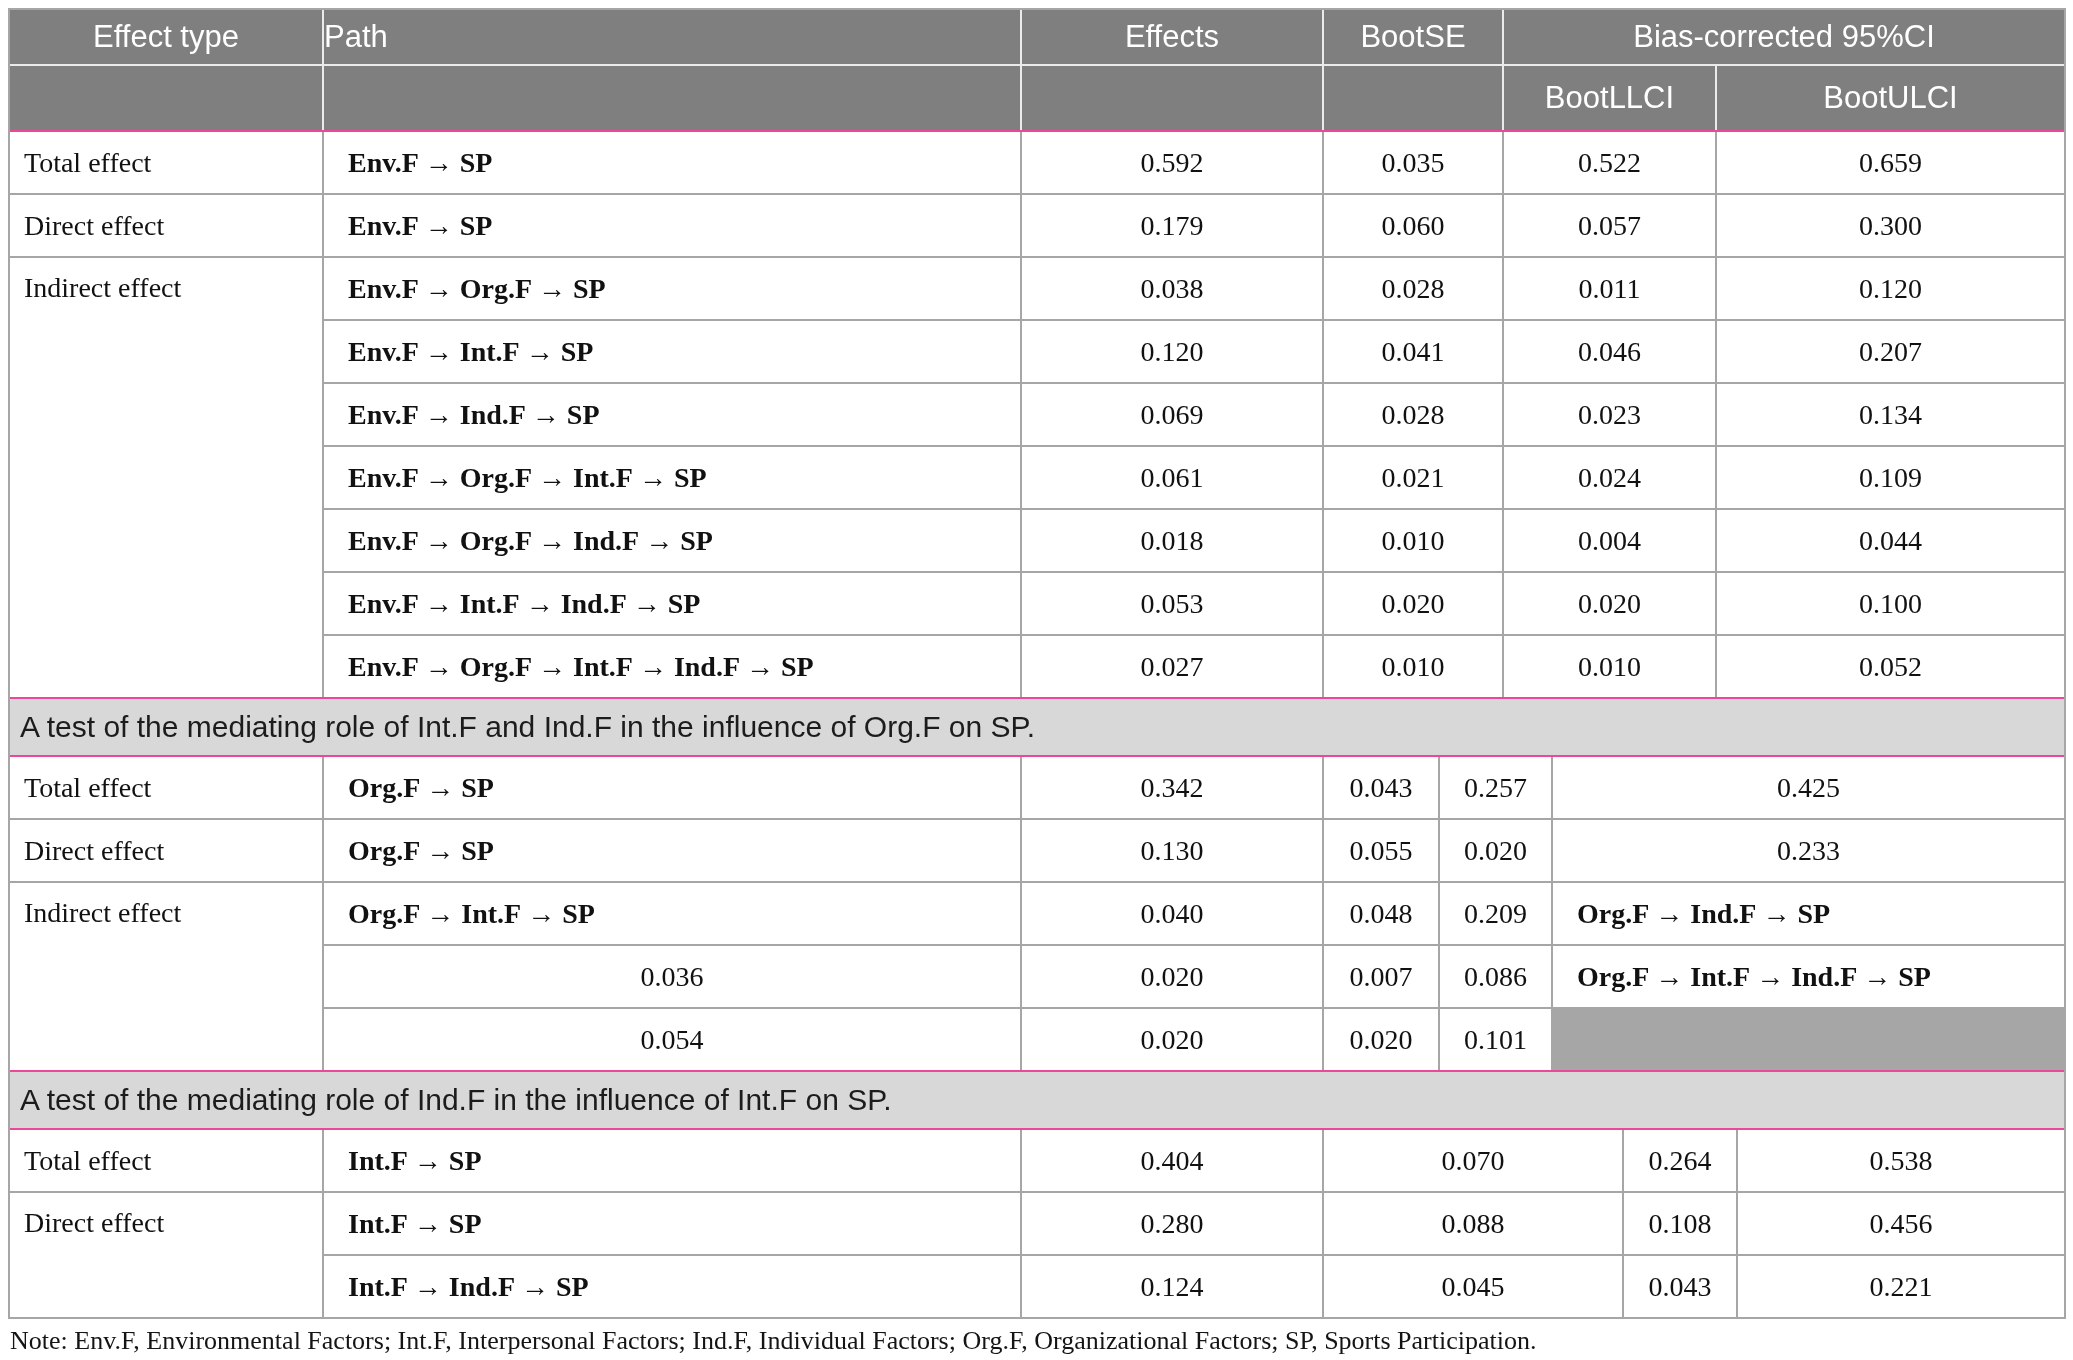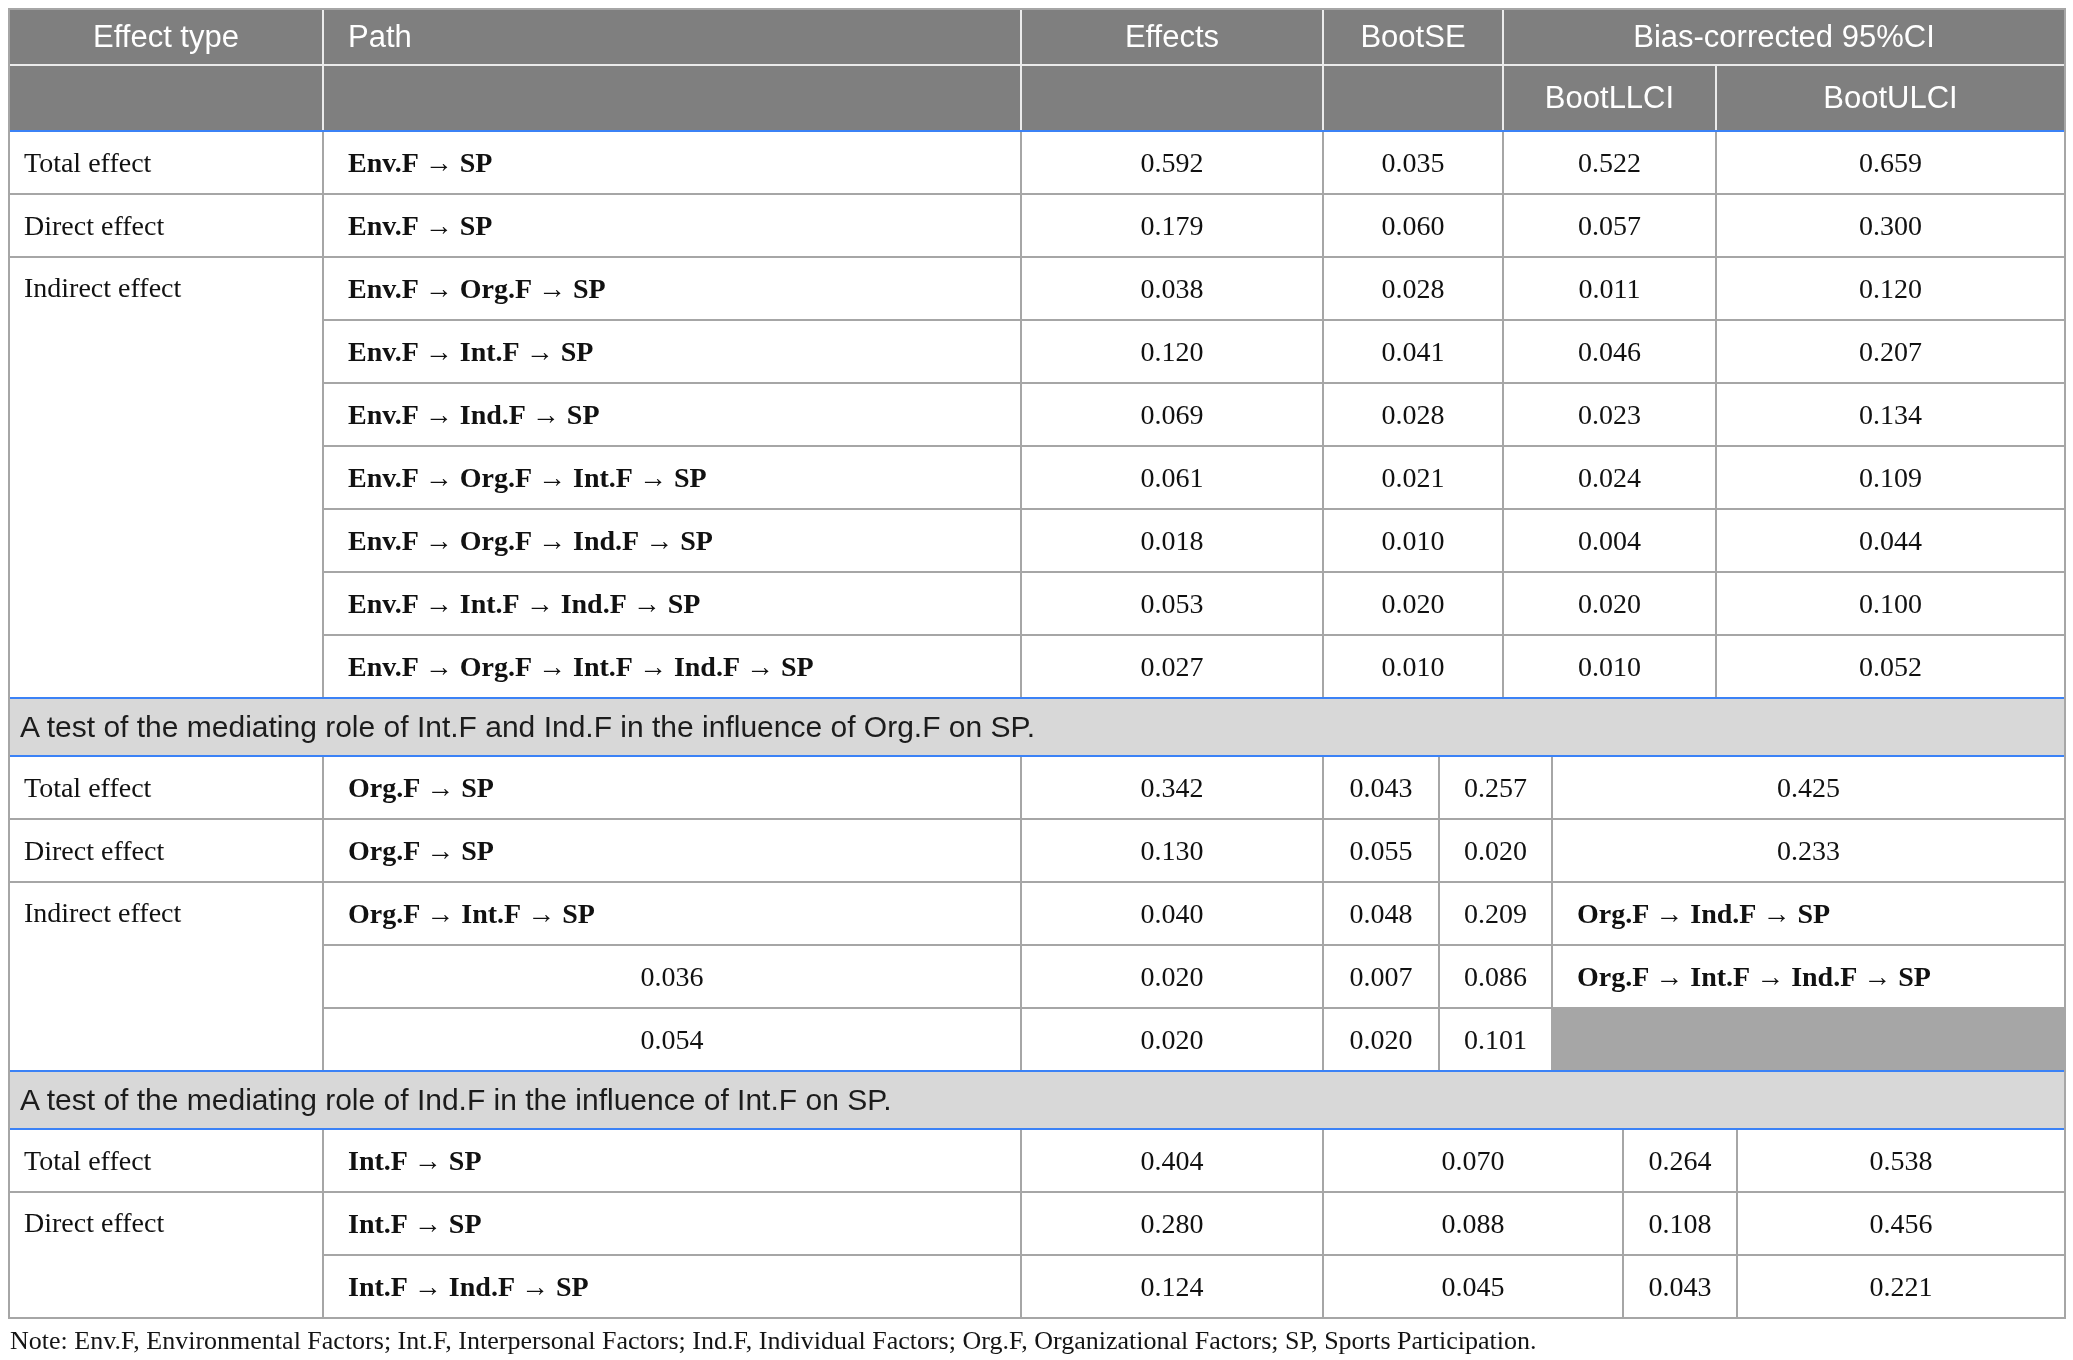--- a/index.html
+++ b/index.html
@@ -10,21 +10,21 @@
     background: #ffffff;
     overflow: hidden;
     font-family: "Liberation Serif", serif;
     color: #111111;
   }
   .tbl {
     box-sizing: content-box;
     width: 2054px;
     margin: 8px 12px 0 8px;
     border: 2px solid #a6a6a6;
-    background: #3b82f6;
+    background: #ec4899;
     display: flex;
     flex-direction: column;
     gap: 2px;
   }
   .hgrid {
     display: grid;
     grid-template-rows: 54px 64px;
     gap: 2px;
     background: #ebebeb;
   }
@@ -34,21 +34,21 @@
   .hc {
     background: #7f7f7f;
     color: #ffffff;
     font-family: "Liberation Sans", sans-serif;
     font-size: 31px;
     display: flex;
     align-items: center;
     justify-content: center;
     white-space: nowrap;
   }
-  .hc.left { justify-content: flex-start; padding-left: 24px; }
+  .hc.left { justify-content: flex-start; }
   .hc.ci { grid-column: span 2; }
   .grid {
     display: grid;
     grid-auto-rows: 61px;
     grid-auto-flow: row;
     gap: 2px;
     background: #a6a6a6;
   }
   .cell {
     background: #ffffff;

